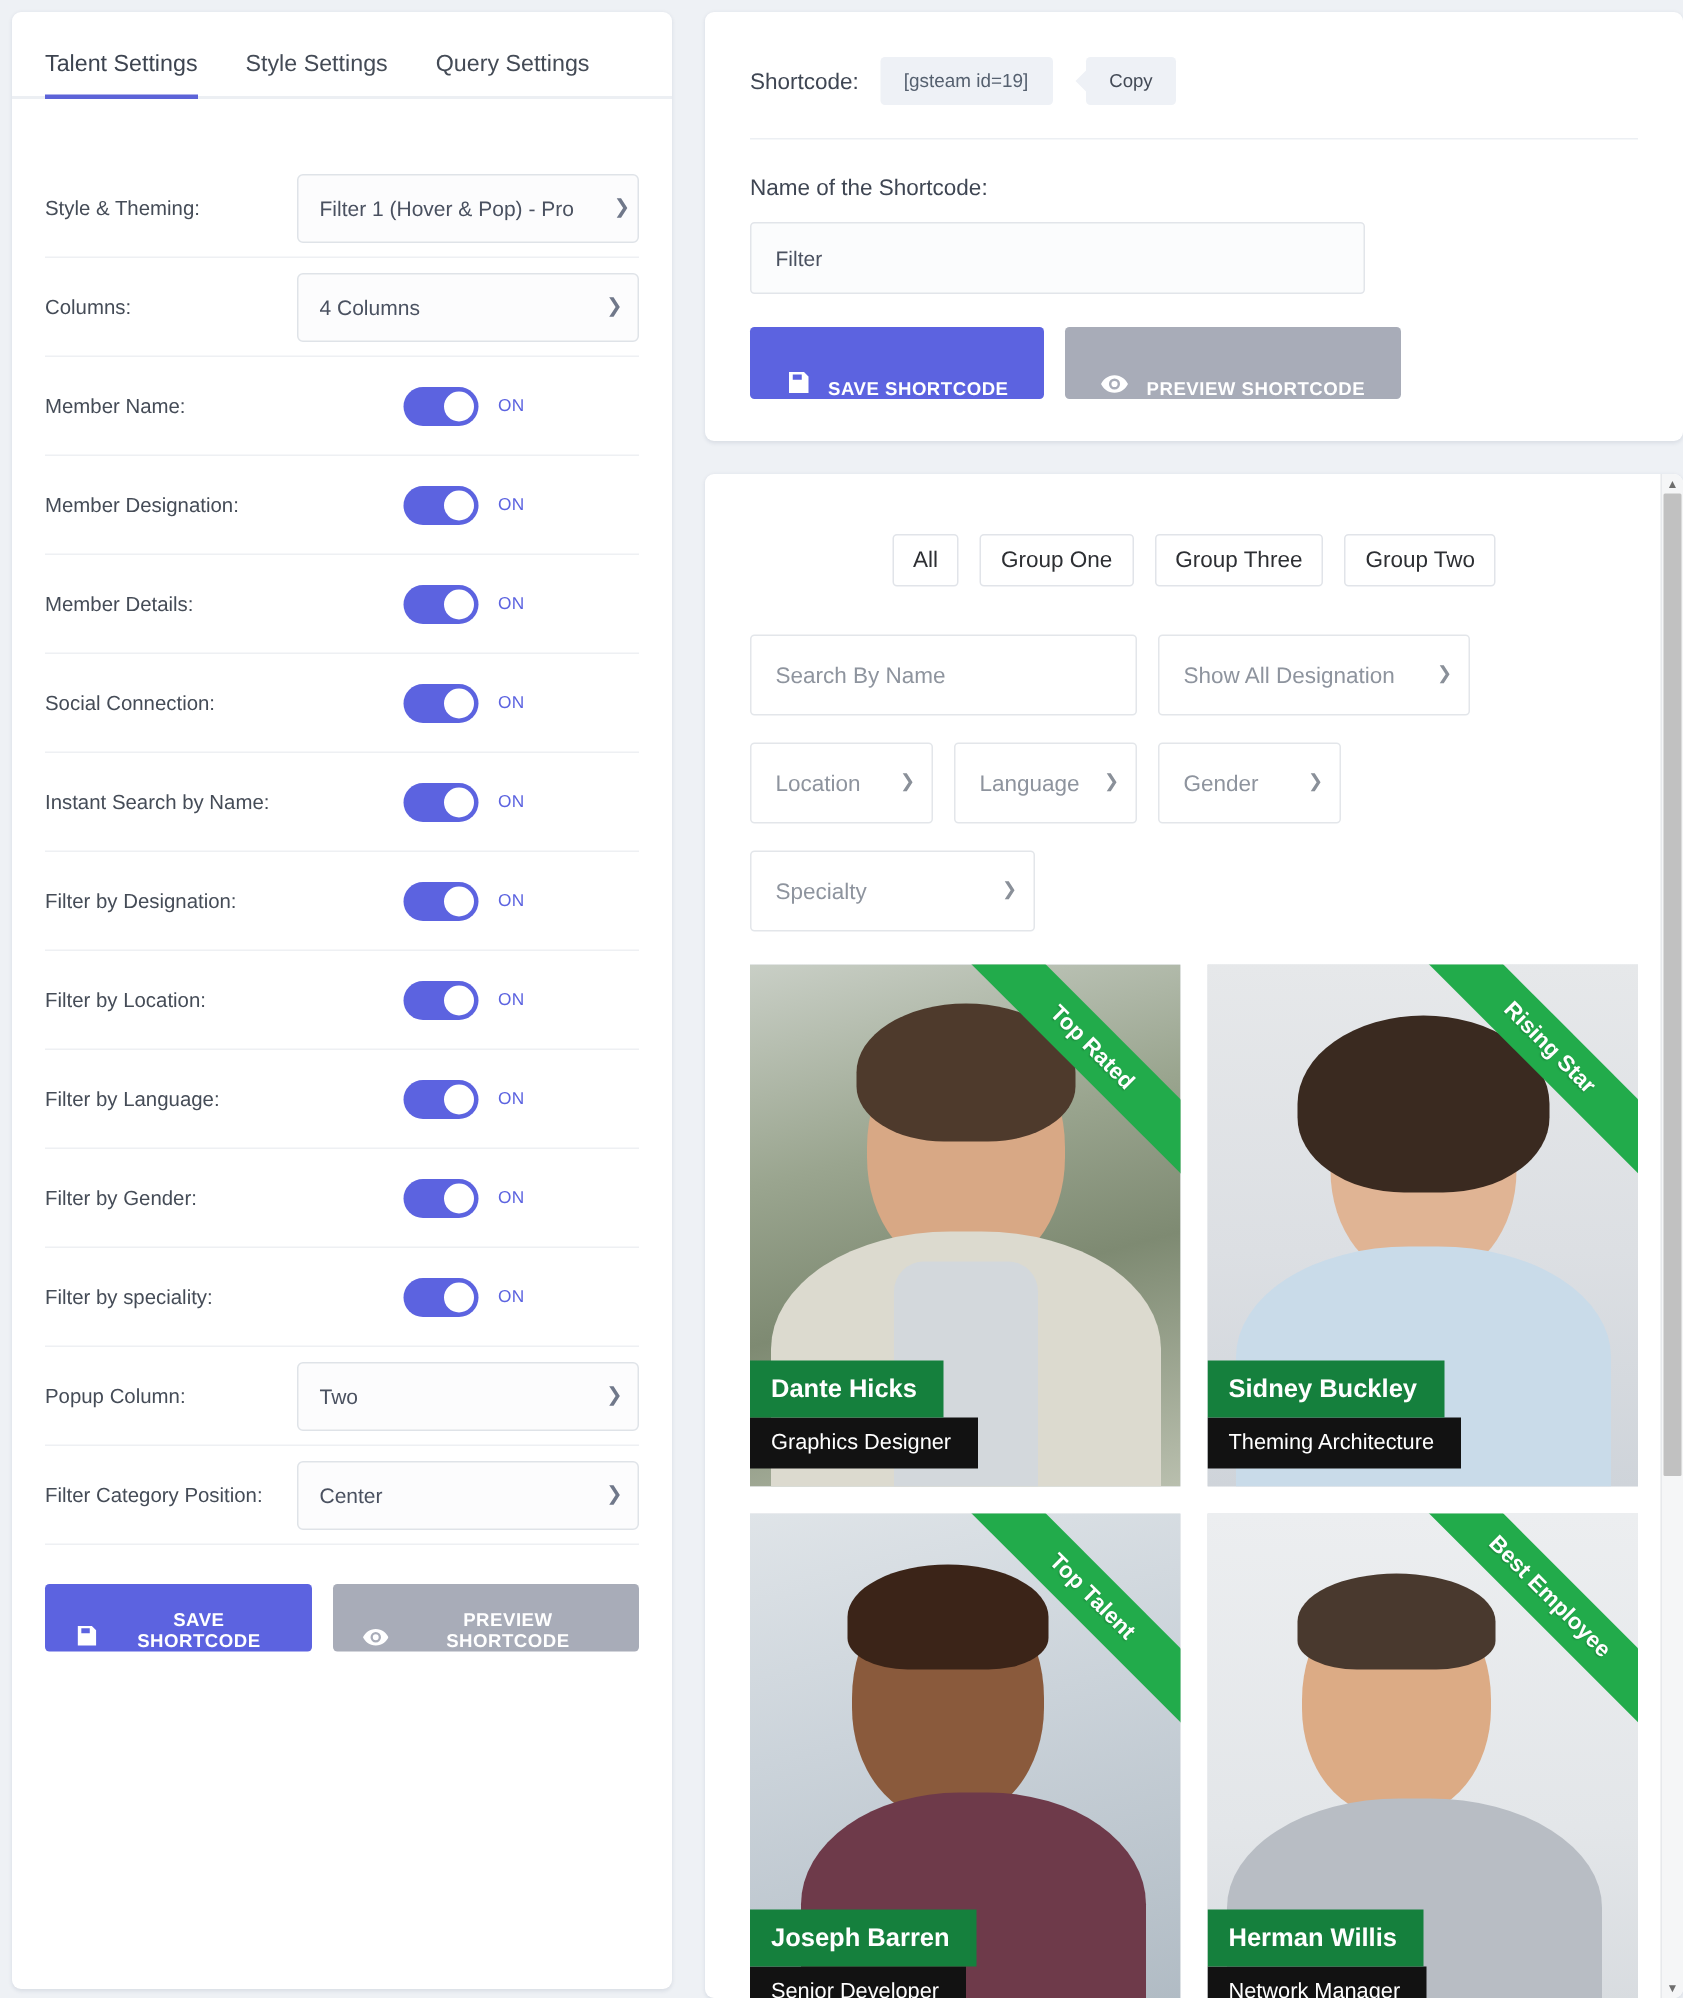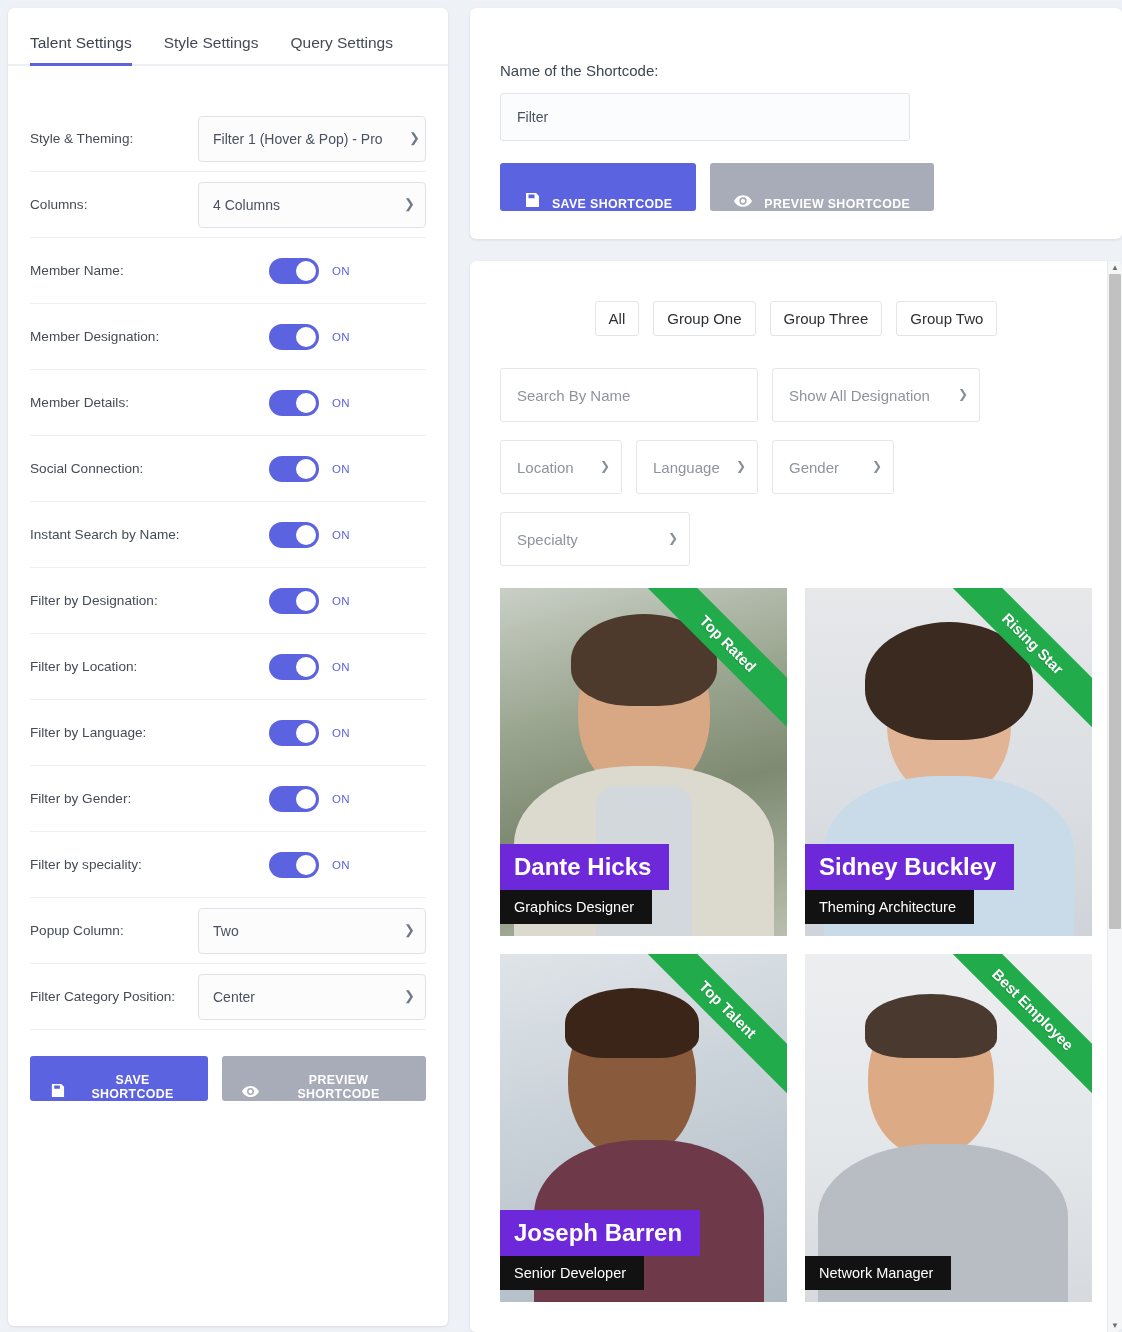--- a/index.html
+++ b/index.html
@@ -311,23 +311,23 @@
     font-weight: bold;
     text-align: center;
     transform: rotate(45deg);
     right: -56px; top: 38px;
     white-space: nowrap;
     text-shadow: 0 1px 1px rgba(0,0,0,.18);
   }
   .badges { position: absolute; left: 0; bottom: 12px; }
   .b-name {
     display: inline-block;
-    background: #6d28d9;
+    background: #15803d;
     color: #fff;
-    font-size: 24px;
+    font-size: 17px;
     font-weight: bold;
     padding: 9px 18px 9px 14px;
   }
   .b-role {
     display: block;
     background: #121212;
     color: #fff;
     font-size: 14.5px;
     padding: 9px 18px 9px 14px;
     width: fit-content;
@@ -552,20 +552,25 @@
         </span>
         <span>PREVIEW SHORTCODE</span>
       </button>
     </div>
 
   </div>
 
   <div class="right-col">
 
     <div class="shortcode-panel">
+      <div class="sc-line">
+        <span class="sc-label">Shortcode:</span>
+        <span class="sc-code">[gsteam id=19]</span>
+        <button class="copy-btn">Copy</button>
+      </div>
 
       <label class="sc-name-label">Name of the Shortcode:</label>
       <input class="sc-input" type="text" value="Filter" style="">
 
       <div class="sc-btn-row">
         <button class="btn btn-primary">
           <span>
             <svg width="16" height="16" viewBox="0 0 16 16" fill="#fff" aria-hidden="true">
               <path d="M2 1h10l3 3v11H2V1zm2.5 1.6v3.6h6V2.6h-6zM4.5 9h7v4.6h-7V9z"></path>
             </svg>
@@ -688,20 +693,21 @@
             <div class="photo">
               <div class="face-bg f4"></div>
               <div class="head" style="width:126px;height:156px;left:44%;top:46px;transform:translateX(-50%);background:#dcab85;"></div>
               <div class="head" style="width:132px;height:64px;left:44%;top:40px;transform:translateX(-50%);background:#49392e;border-radius:50% 50% 30% 30%;"></div>
               <div class="torso" style="width:250px;height:158px;left:48%;bottom:0;transform:translateX(-50%);background:#b8bdc4;"></div>
             </div>
             <div class="ribbon">
               <span>Best Employee</span>
             </div>
             <div class="badges">
+              <span class="b-name">Herman Willis</span>
               <span class="b-role">Network Manager</span>
             </div>
           </div>
 
         </div>
       </div>
 
       <div class="pv-scrollbar">
         <div class="arrow up">▲</div>
         <div class="thumb"></div>

